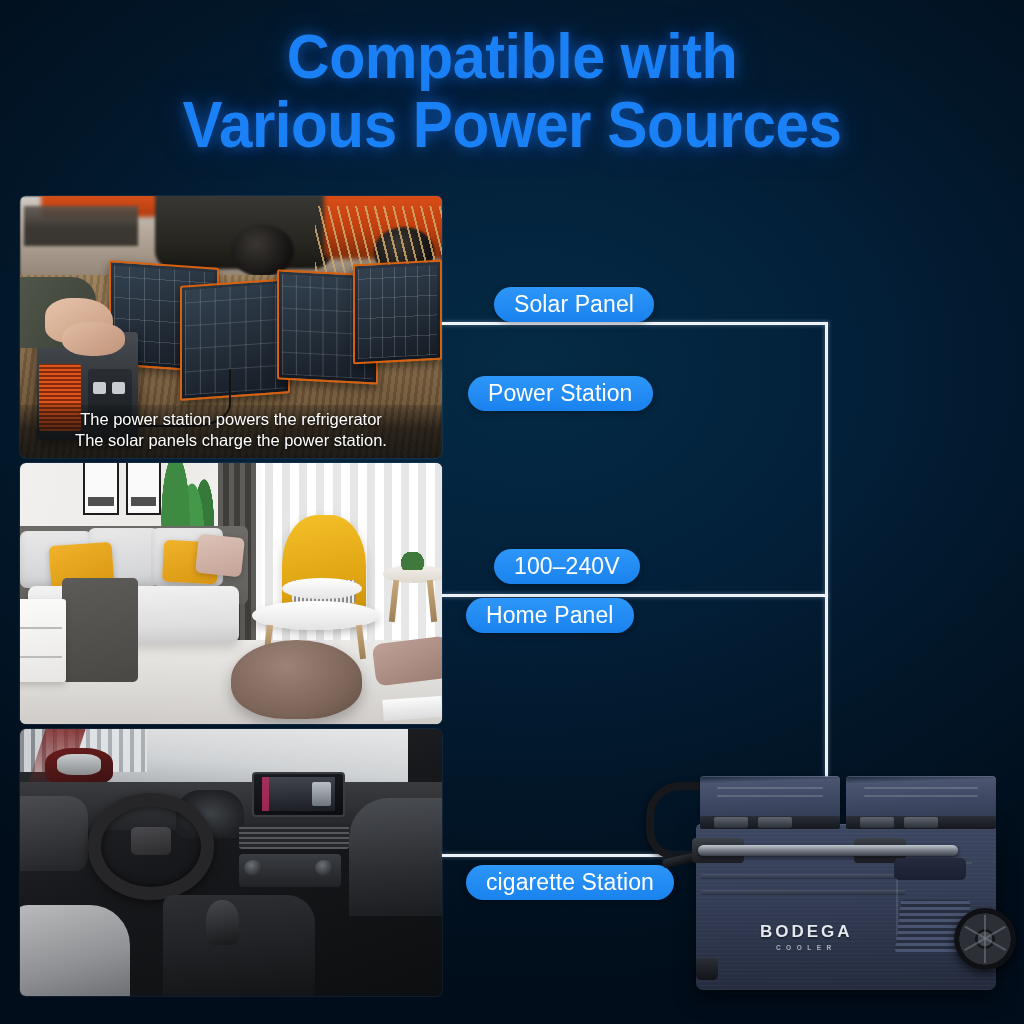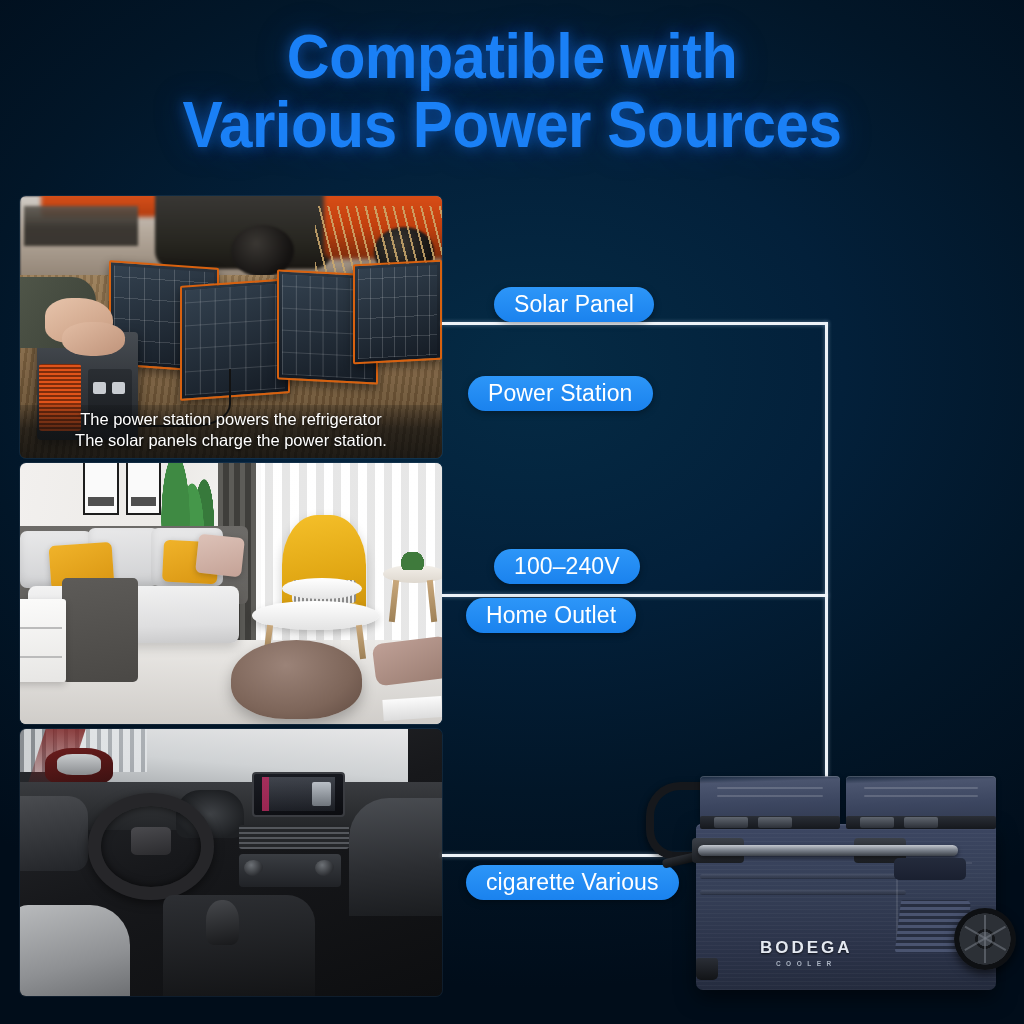--- a/index.html
+++ b/index.html
@@ -550,21 +550,21 @@
     position: absolute; left: 48%; top: 12%; width: 4%; height: 76%;
     background: rgba(120,126,134,0.55);
     transform-origin: 50% 50%;
   }
   .cl-foot {
     position: absolute; left: 48px; top: 188px; width: 22px; height: 22px;
     background: linear-gradient(180deg,#2a2e36,#121417);
     border-radius: 3px 3px 5px 5px;
   }
   .cl-brand {
-    position: absolute; left: 112px; top: 168px; text-align: center;
+    position: absolute; left: 112px; top: 152px; text-align: center;
   }
   .cl-brand .b1 {
     display: block; color: #e4e9f1; font-size: 17px; font-weight: 700;
     letter-spacing: 3px; text-shadow: 0 1px 2px rgba(0,0,0,0.7);
   }
   .cl-brand .b2 {
     display: block; color: #aab3c2; font-size: 6.5px; font-weight: 700;
     letter-spacing: 5.5px; margin-top: 2px;
   }
 </style>
@@ -685,24 +685,24 @@
   <div class="line v" style="left:825px; top:322px; height:455px;"></div>
   <div class="line h" style="left:442px; top:594px; width:386px;"></div>
   <div class="line h" style="left:442px; top:854px; width:280px;"></div>
 
   <div class="pill" style="left:494px; top:287px;">Solar Panel</div>
 
   <div class="pill" style="left:468px; top:336px;margin-top:40px;">Power Station</div>
 
   <div class="pill" style="left:494px; top:549px;">100–240V</div>
 
-  <div class="pill" style="left:466px; top:598px;">Home Outlet</div>
-
-
-  <div class="pill" style="left:466px; top:865px;">cigarette Various</div>
+  <div class="pill" style="left:466px; top:598px;">Home Panel</div>
+
+
+  <div class="pill" style="left:466px; top:865px;">cigarette Station</div>
 
   <div class="cooler-wrap">
     <div class="cl-handle"></div>
     <div class="cl-handle-arm"></div>
 
     <div class="cl-body"></div>
 
     <div class="cl-lid left">
       <div class="ridge"></div>
         <div class="ridge b"></div>

